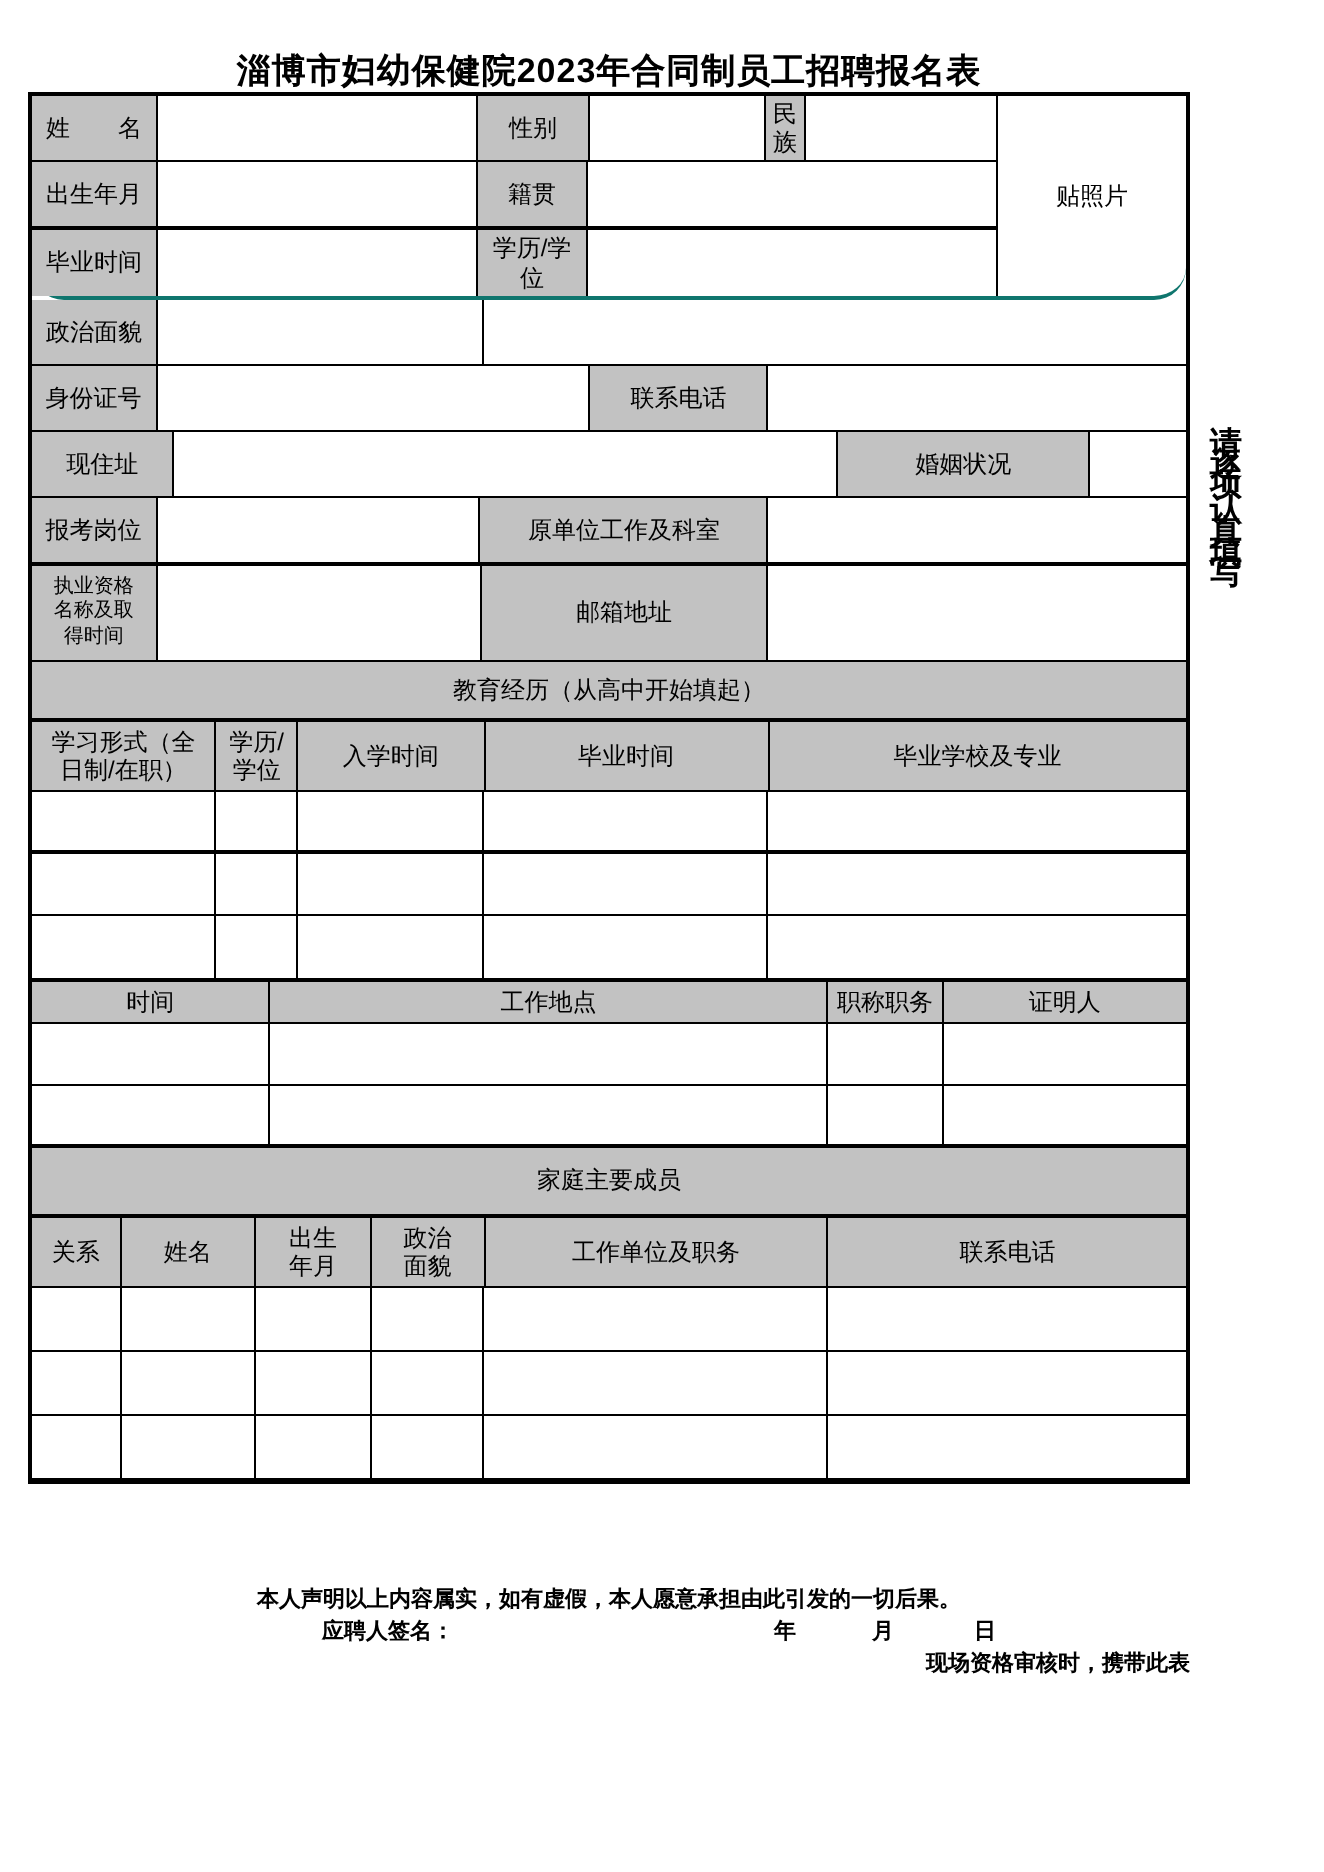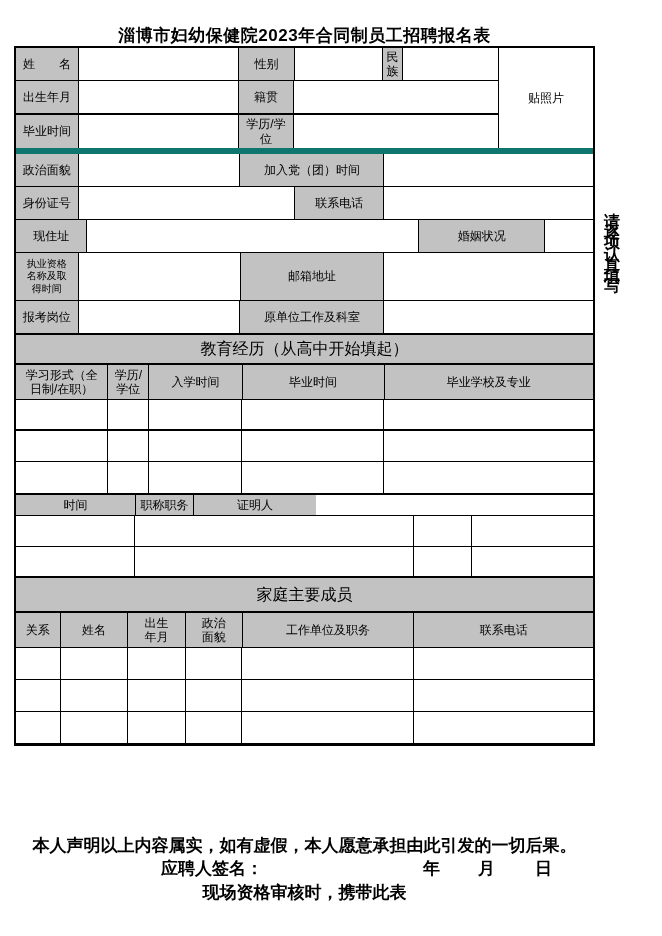--- a/index.html
+++ b/index.html
@@ -26,44 +26,44 @@
   .bb2{border-bottom-width:2px;}
   .c{
     box-sizing:border-box;
     border-right:1px solid #000;
     display:flex;align-items:center;justify-content:center;
     font-size:12px;line-height:1.2;text-align:center;
     overflow:hidden;
   }
   .c:last-child{border-right:none;}
   .g{background:#c2c2c2;}
-  .secA{display:flex;border-bottom:6px solid #0f766e;}
+  .secA{display:flex;border-bottom:2px solid #0f766e;border-radius:16px;}
   .secA-left{width:483px;border-right:1px solid #000;box-sizing:border-box;}
   .secA-left .row:last-child{border-bottom:none;}
   .photo{
     width:96px;display:flex;align-items:center;justify-content:center;
     font-size:12px;
   }
   .h33{height:33px;} .h32{height:32px;} .h31{height:31px;} .h30{height:30px;}
   .h47{height:47px;} .h28{height:28px;} .h29{height:29px;} .h34{height:34px;}
   .h20{height:20px;}
-  .band{justify-content:center;font-size:16px;}
+  .band{justify-content:center;font-size:12px;}
   .small-label{font-size:10px;padding:0 8px;line-height:1.25;}
   .pad6{padding:0 6px;}
   .pad12{padding:0 12px;}
   .footer{
-    position:absolute;left:14px;top:836px;width:581px;
-    font-size:17px;font-weight:bold;line-height:1.2;
+    position:absolute;left:14px;top:794px;width:581px;
+    font-size:11px;font-weight:bold;line-height:1.2;
   }
   .decl{text-align:center;}
   .sig{margin-top:3px;padding-left:147px;}
   .sig .y{margin-left:160px;}
   .sig .m{margin-left:38px;}
   .sig .d{margin-left:40px;}
-  .note{margin-top:3px;text-align:center;font-family:Liberation Serif, serif;}
+  .note{margin-top:3px;text-align:right;font-family:Liberation Serif, serif;}
   .side-note{
     position:absolute;left:601px;top:200px;height:200px;
     writing-mode:vertical-rl;text-orientation:upright;
     font-size:16px;font-weight:bold;letter-spacing:11px;
   }
 </style>
 </head>
 <body>
 
 <div class="page">
@@ -96,45 +96,44 @@
         </div>
       </div>
       <div class="photo">
         <span>贴照片</span>
       </div>
     </div>
 
     <div class="row h32">
       <div class="c g" style="width:63px">政治面貌</div>
       <div class="c" style="width:163px"></div>
-      <div class="c g" style="width:145px">加入党（团）时间</div>
       <div class="c" style="width:210px"></div>
     </div>
     <div class="row h32">
       <div class="c g" style="width:63px">身份证号</div>
       <div class="c" style="width:218px"></div>
       <div class="c g" style="width:90px">联系电话</div>
       <div class="c" style="width:210px"></div>
     </div>
     <div class="row h32">
       <div class="c g" style="width:73px">现住址</div>
       <div class="c" style="width:340px"></div>
       <div class="c g" style="width:129px">婚姻状况</div>
       <div class="c" style="width:49px"></div>
     </div>
+    <div class="row h32 bb2">
+      <div class="c g" style="width:63px">报考岗位</div>
+      <div class="c" style="width:163px"></div>
+      <div class="c g" style="width:145px">原单位工作及科室</div>
+      <div class="c" style="width:210px"></div>
+    </div>
     <div class="row h47">
       <div class="c g small-label" style="width:63px">执业资格名称及取得时间</div>
       <div class="c" style="width:163px"></div>
       <div class="c g" style="width:145px">邮箱地址</div>
-      <div class="c" style="width:210px"></div>
-    </div>
-    <div class="row h32 bb2">
-      <div class="c g" style="width:63px">报考岗位</div>
-      <div class="c" style="width:163px"></div>
-      <div class="c g" style="width:145px">原单位工作及科室</div>
       <div class="c" style="width:210px"></div>
     </div>
 
     <div class="row h28 bb2">
       <div class="c g band" style="width:581px">教育经历（从高中开始填起）</div>
     </div>
     <div class="row h34">
       <div class="c g pad6" style="width:93px">学习形式（全日制/在职）</div>
       <div class="c g pad6" style="width:41px">学历/学位</div>
       <div class="c g" style="width:94px">入学时间</div>
@@ -158,20 +157,21 @@
     <div class="row h31 bb2">
       <div class="c" style="width:93px"></div>
       <div class="c" style="width:41px"></div>
       <div class="c" style="width:94px"></div>
       <div class="c" style="width:143px"></div>
       <div class="c" style="width:210px"></div>
     </div>
 
     <div class="row h20">
       <div class="c g" style="width:120px">时间</div>
+      <div class="c g" style="width:281px">工作地点</div>
       <div class="c g" style="width:58px">职称职务</div>
       <div class="c g" style="width:122px">证明人</div>
     </div>
     <div class="row h30">
       <div class="c" style="width:120px"></div>
       <div class="c" style="width:281px"></div>
       <div class="c" style="width:58px"></div>
       <div class="c" style="width:122px"></div>
     </div>
     <div class="row h29 bb2">

